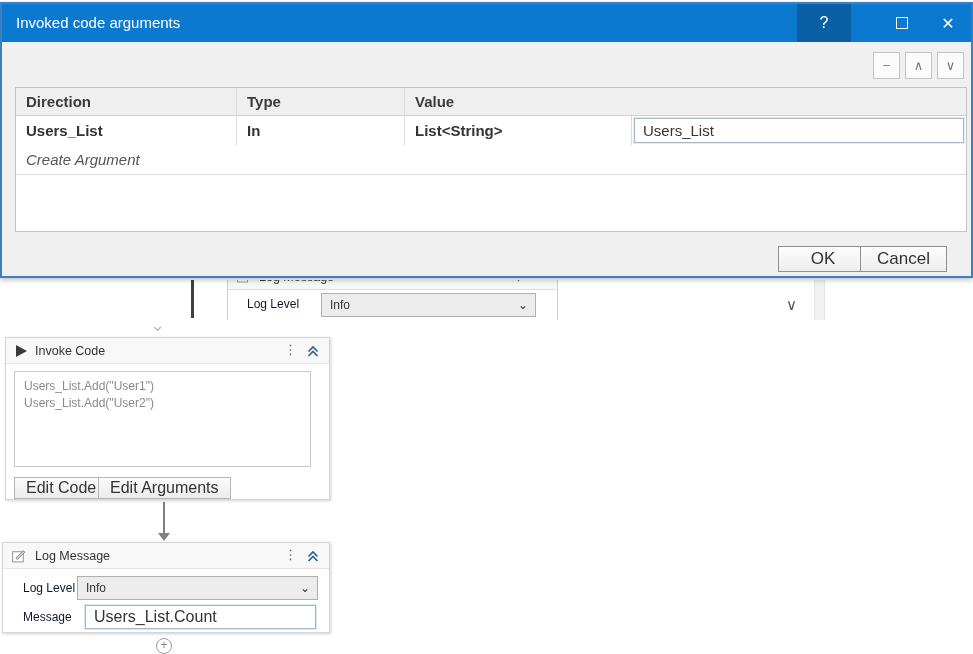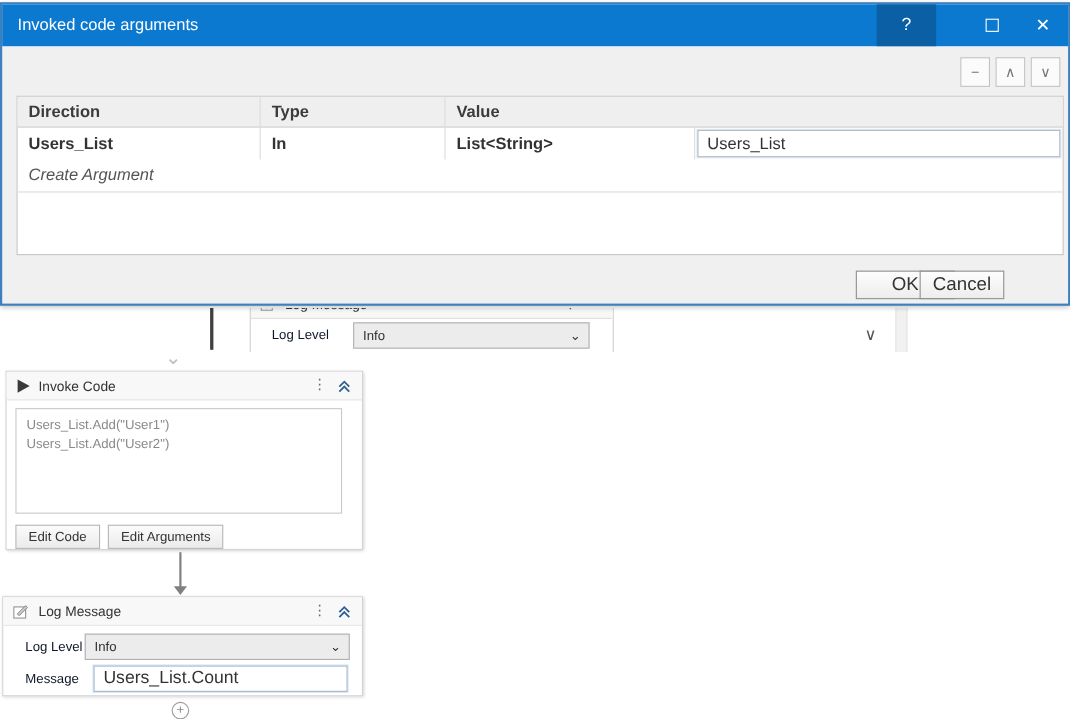--- a/index.html
+++ b/index.html
@@ -38,21 +38,21 @@
   .value-input { width:100%; height:25px; line-height:23px; background:#fff;
                  border:1px solid #a7b7c7; box-shadow:0 0 0 1px #e4ebf2;
                  font-size:15px; font-weight:normal; color:#333; padding:0 8px; }
   .create-row { height:30px; line-height:29px; font-size:15px; font-style:italic;
                 color:#555; padding:0 10px; border-bottom:1px solid #dcdcdc; }
 
   .dlg-btn { position:absolute; top:242px; height:26px; font-size:17px; color:#333;
              background:linear-gradient(#fdfdfd,#ededed); border:1px solid #909090;
              display:flex; align-items:center; justify-content:center; }
   .btn-ok { left:776px; width:90px; }
-  .btn-cancel { left:834px; width:77px; }
+  .btn-cancel { left:858px; width:87px; }
 
   
   .connector-dark { position:absolute; left:191px; top:280px; width:3px; height:38px;
                     background:#3f3f3f; }
   .float-chev { position:absolute; color:#555; font-size:15px; line-height:15px; }
   .scroll-strip { position:absolute; left:814px; top:280px; width:11px; height:40px;
                   background:#f1f1f1; border-left:1px solid #e3e3e3;
                   border-right:1px solid #e3e3e3; }
   .faint-chev { position:absolute; left:150px; top:316px; color:#bdbdbd;
                 font-size:18px; line-height:18px; }
@@ -83,21 +83,21 @@
   .combo { position:absolute; background:#ececec; border:1px solid #b0b0b0;
            font-size:12px; color:#333; line-height:22px; padding:0 8px; }
   .combo .cchev { position:absolute; right:7px; top:0; color:#333; font-size:12px; }
   .txtbox { position:absolute; background:#fff; border:1px solid #9fb6ce;
             box-shadow:0 0 0 1px #dde7f0; font-size:16px; color:#333;
             line-height:22px; padding:0 8px; white-space:nowrap; overflow:hidden; }
 
   .codebox { position:absolute; left:8px; top:33px; width:297px; height:96px;
              background:#fff; border:1px solid #c8c8c8; padding:6px 9px;
              font-size:12px; line-height:17px; color:#8a8a8a; }
-  .small-btn { position:absolute; top:139px; height:22px; font-size:12px; color:#333;
+  .small-btn { position:absolute; top:139px; height:22px; font-size:16px; color:#333;
                background:linear-gradient(#fbfbfb,#ebebeb); border:1px solid #b5b5b5;
                display:flex; align-items:center; justify-content:center; padding:0 11px; }
 
   .arrow-line { position:absolute; left:163px; top:502px; width:2px; height:32px;
                 background:#808080; }
   .arrow-head { position:absolute; left:158px; top:533px; width:0; height:0;
                 border-left:6px solid transparent; border-right:6px solid transparent;
                 border-top:8px solid #808080; }
 
   .plus-btn { position:absolute; left:156px; top:638px; width:16px; height:16px;

